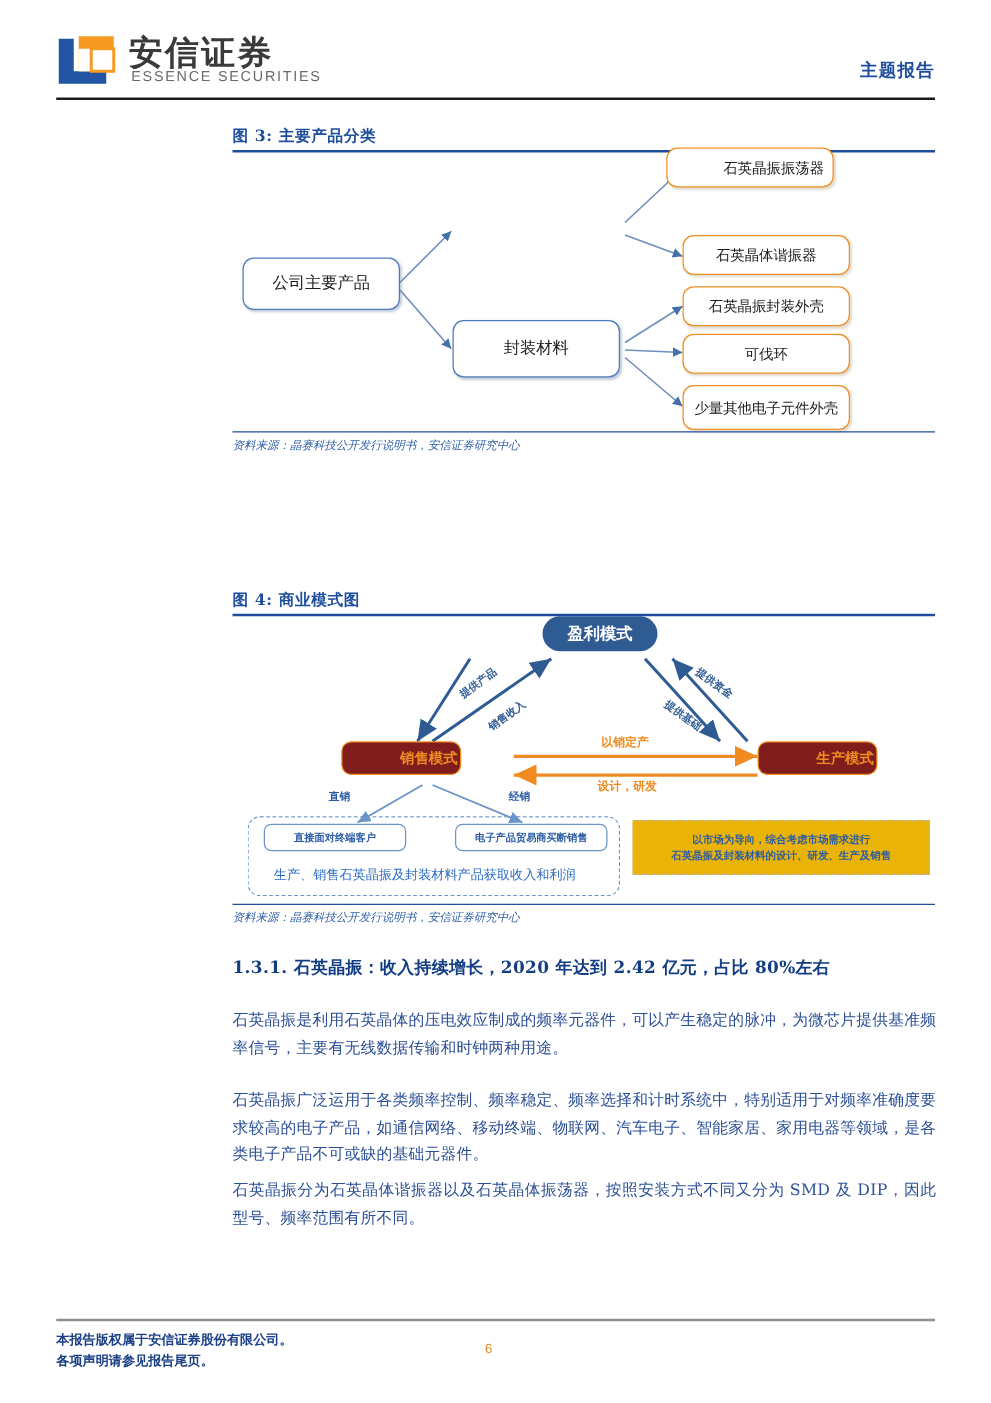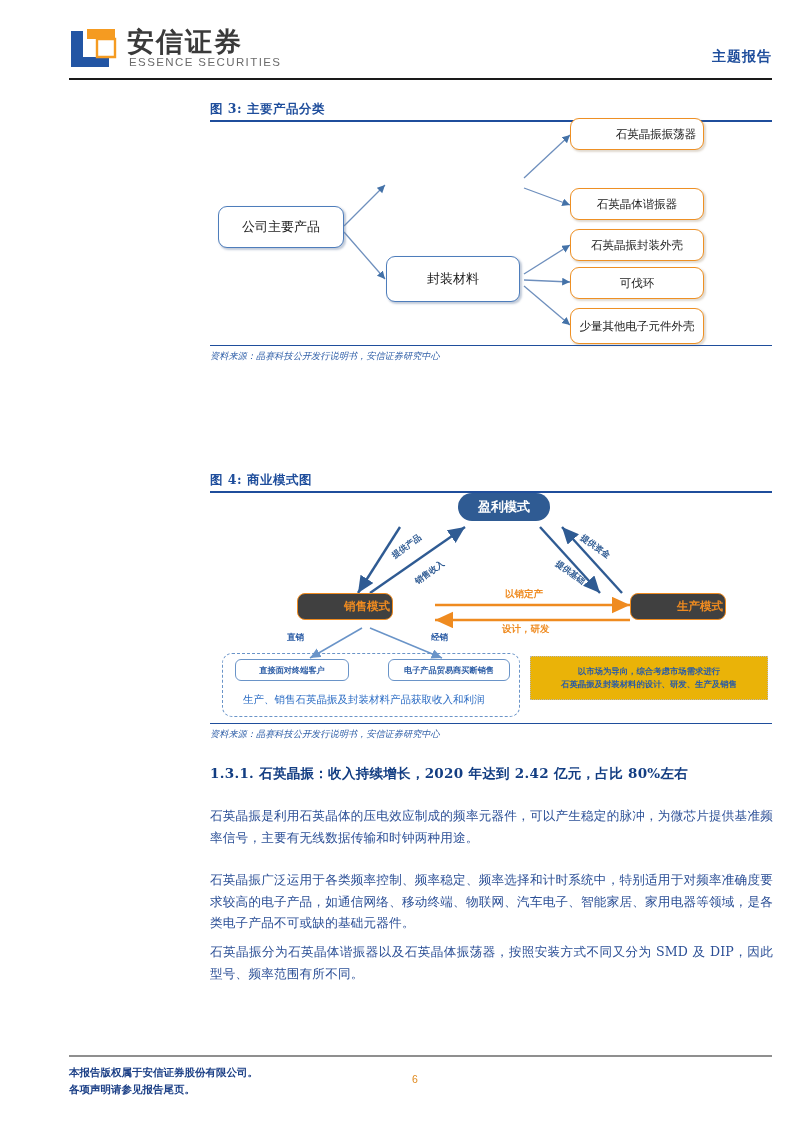--- a/index.html
+++ b/index.html
@@ -4,21 +4,21 @@
 <style>
   html,body{margin:0;padding:0;}
   body{
     width:793px;height:1122px;
     background:#ffffff;
     font-family:"DejaVu Sans","Liberation Sans",sans-serif;
     position:relative;
     overflow:hidden;
     color:#1f3864;
   }
-  .page{position:absolute;left:0;top:0;width:641px;height:1122px;margin-left:24px;}
+  .page{position:absolute;left:0;top:0;width:641px;height:1122px;}
 
   
   .header{position:absolute;left:45px;top:22px;width:703px;height:62px;}
   .logo-wrap{position:absolute;left:0;top:2px;width:205px;height:50px;}
   .logo-mark{position:absolute;left:0;top:3px;width:48px;height:42px;}
   .logo-cn{position:absolute;left:58px;top:0px;font-size:27px;font-weight:700;
     letter-spacing:2px;color:#3a3a3a;font-family:"DejaVu Sans",sans-serif;white-space:nowrap;}
   .logo-en{position:absolute;left:60px;top:32px;font-size:11.5px;letter-spacing:1.4px;
     color:#6b6b6b;font-family:"Liberation Sans",sans-serif;white-space:nowrap;}
   .header-right{position:absolute;right:0;top:26px;font-size:14px;font-weight:700;
@@ -45,21 +45,21 @@
     justify-content:center;text-align:center;background:#ffffff;border-radius:9px;
     font-family:"DejaVu Sans",sans-serif;color:#1b1b1b;line-height:1.25;}
   .nb-blue{border:1.3px solid #4e7dbb;box-shadow:1.5px 1.5px 2px rgba(120,140,170,.45);}
   .nb-orange{border:1.5px solid #ee9024;box-shadow:1.5px 1.5px 2px rgba(170,150,120,.35);}
 
   
   .bm-top{position:absolute;background:#2f5b93;border-radius:16px;color:#fff;
     display:flex;align-items:center;justify-content:center;font-weight:700;
     font-family:"DejaVu Sans",sans-serif;}
   .bm-ob{position:absolute;box-sizing:border-box;border:1.6px solid #ef8b20;
-    border-radius:8px;background:#404040;display:flex;align-items:center;justify-content:center;
+    border-radius:8px;background:#7f1d1d;display:flex;align-items:center;justify-content:center;
     color:#ef8b20;font-weight:700;font-family:"DejaVu Sans",sans-serif;padding-left:44px;}
   .bm-sb{position:absolute;box-sizing:border-box;border:1.1px solid #6a94c8;
     border-radius:6px;background:#fff;display:flex;align-items:center;justify-content:center;
     color:#2b5ca5;font-weight:700;font-family:"DejaVu Sans",sans-serif;font-size:8.2px;}
   .bm-lbl{position:absolute;font-family:"DejaVu Sans",sans-serif;font-weight:700;
     white-space:nowrap;}
   .bm-dash{position:absolute;box-sizing:border-box;border:1.2px dashed #6a94c8;border-radius:10px;}
   .bm-gray{position:absolute;box-sizing:border-box;border:1.4px dotted #b9b9b9;
     background:#eab308;display:flex;align-items:center;justify-content:center;text-align:center;
     color:#2b5ca5;font-weight:700;font-size:8.4px;line-height:1.55;font-family:"DejaVu Sans",sans-serif;}
@@ -111,21 +111,21 @@
         <path d="M314,152 L360,123"></path>
         <path d="M314,158 L360,160"></path>
         <path d="M314,164 L360,203"></path>
       </g>
     </svg>
 
     <div class="nodebox nb-blue" style="left:8px;top:84px;width:126px;height:42px;font-size:13px;">公司主要产品</div>
 
     <div class="nodebox nb-blue" style="left:176px;top:134px;width:134px;height:46px;font-size:13px;">封装材料</div>
 
-    <div class="nodebox nb-orange" style="left:360px;top:-4px;width:134px;height:32px;font-size:11.5px;padding-left:38px;">石英晶振振荡器</div>
+    <div class="nodebox nb-orange" style="left:347px;top:-4px;width:134px;height:32px;font-size:11.5px;padding-left:38px;">石英晶振振荡器</div>
     <div class="nodebox nb-orange" style="left:360px;top:66px;width:134px;height:32px;font-size:11.5px;">石英晶体谐振器</div>
 
     <div class="nodebox nb-orange" style="left:360px;top:145px;width:134px;height:32px;font-size:11.5px;">可伐环</div>
     <div class="nodebox nb-orange" style="left:360px;top:107px;width:134px;height:32px;font-size:11.5px;">石英晶振封装外壳</div>
     <div class="nodebox nb-orange" style="left:360px;top:186px;width:134px;height:36px;font-size:11.5px;padding:0 6px;">少量其他电子元件外壳</div>
   </div>
 
   <div class="src-rule" style="left:186px;top:345px;width:562px;"></div>
   <div class="src-note" style="left:186px;top:350px;">资料来源：晶赛科技公开发行说明书，安信证券研究中心</div>
 

